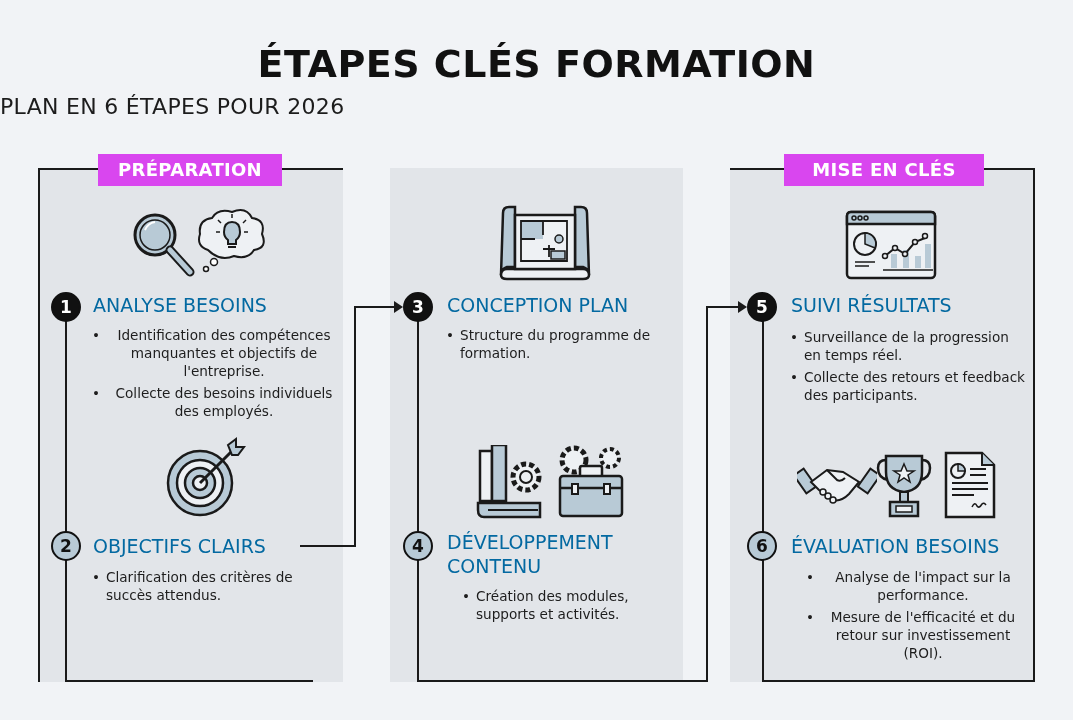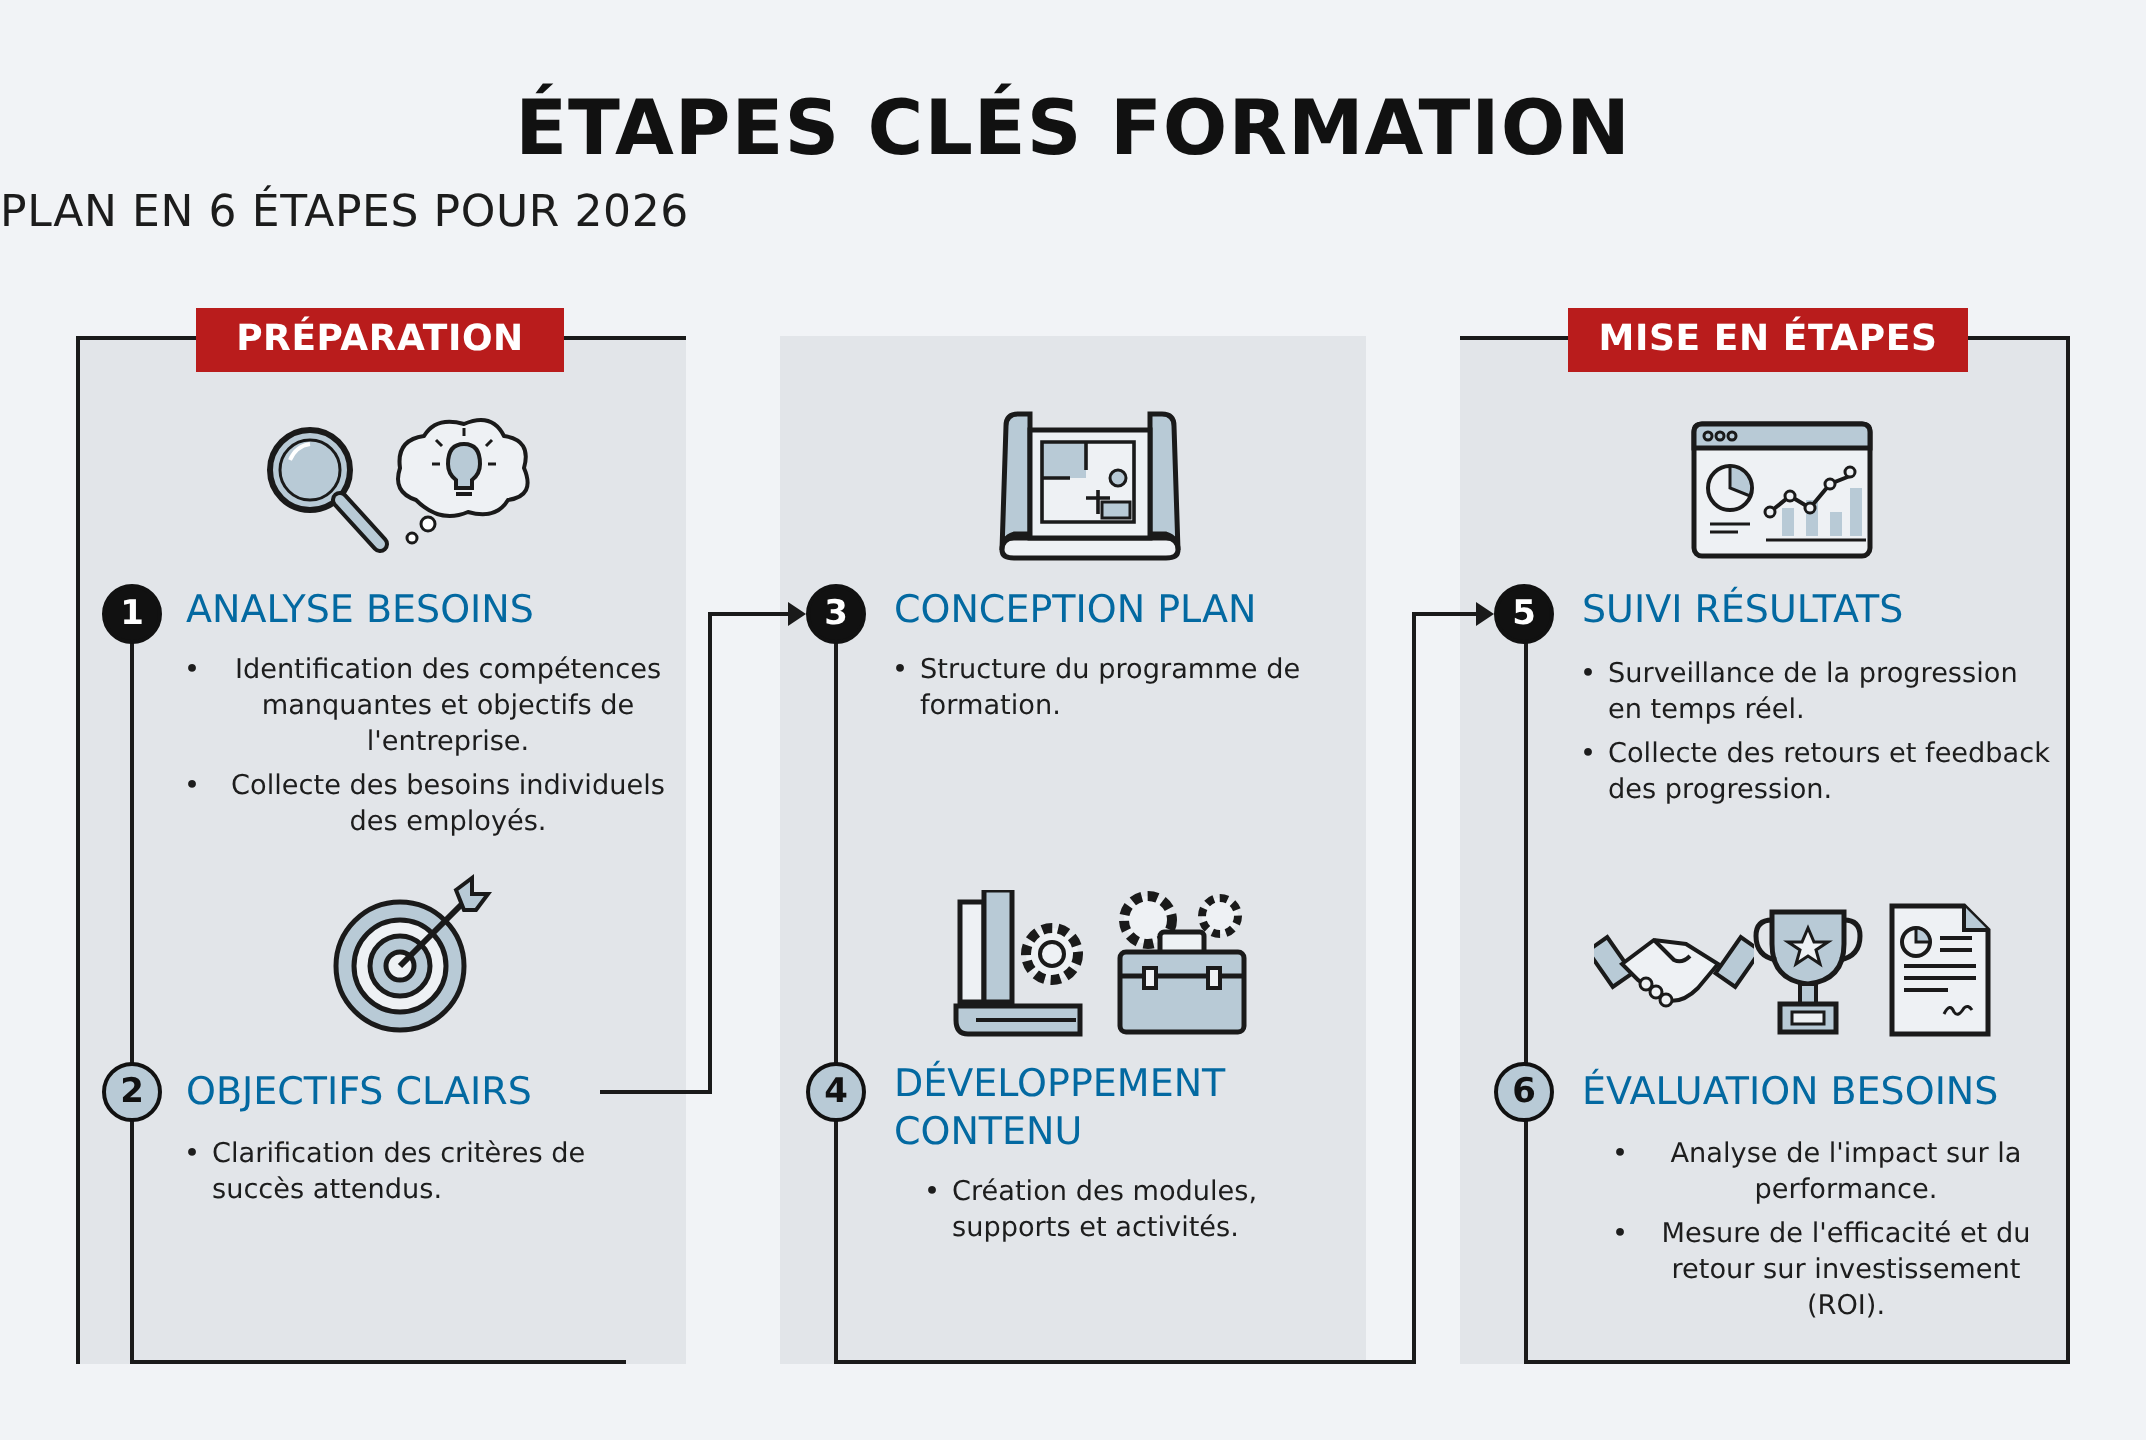--- a/index.html
+++ b/index.html
@@ -1,21 +1,21 @@
 <!DOCTYPE html>
 <html><head>
 <meta charset="utf-8">
 <style>
   * { box-sizing: border-box; margin: 0; padding: 0; }
   html, body { width: 1073px; height: 720px; overflow: hidden; }
   body { background: #f1f3f6; font-family: "DejaVu Sans", sans-serif; color: #1a1a1a; position: relative; }
   .title { position: absolute; left: 0; width: 1073px; top: 42px; text-align: center; font-size: 38px; font-weight: bold; letter-spacing: 0.5px; color: #111; }
   .subtitle { position: absolute; left: 0; width: 894px; top: 94px; font-size: 22px; color: #1c1c1c; letter-spacing: 0.3px; }
   .panel { position: absolute; background: #e2e5e9; }
-  .tag { position: absolute; background: #b91c1c; color: #fff; font-weight: bold; font-size: 18px; text-align: center; line-height: 32px; height: 32px; letter-spacing: 0.3px; }
+  .tag { position: absolute; background: #d946ef; color: #fff; font-weight: bold; font-size: 18px; text-align: center; line-height: 32px; height: 32px; letter-spacing: 0.3px; }
   .line { position: absolute; background: #1a1a1a; }
   .circle { position: absolute; width: 30px; height: 30px; border-radius: 50%; border: 2px solid #111; text-align: center; line-height: 26px; font-weight: bold; font-size: 17px; }
   .circle.dark { background: #111; color: #fff; }
   .circle.light { background: #b8cad6; color: #111; }
   .step-title { position: absolute; font-weight: normal; font-size: 19px; color: #0369a1; line-height: 24px; }
   .bullets { position: absolute; list-style: none; font-size: 13.6px; line-height: 18px; color: #1d1d1d; }
   .bullets li { position: relative; padding-left: 14px; margin-bottom: 4px; }
   .bullets li::before { content: "•"; position: absolute; left: 0; top: 0; }
   .icon { position: absolute; }
   .arrowhead { position: absolute; width: 0; height: 0; border-top: 6px solid transparent; border-bottom: 6px solid transparent; border-left: 9px solid #1a1a1a; }
@@ -29,21 +29,21 @@
 <div class="panel" style="left:38px; top:168px; width:305px; height:514px;"></div>
 <div class="panel" style="left:390px; top:168px; width:293px; height:514px;"></div>
 <div class="panel" style="left:730px; top:168px; width:305px; height:514px;"></div>
 
 <div class="line" style="left:38px; top:168px; width:305px; height:2px;"></div>
 <div class="line" style="left:38px; top:168px; width:2px; height:514px;"></div>
 <div class="tag" style="left:98px; top:154px; width:184px;">PRÉPARATION</div>
 
 <div class="line" style="left:730px; top:168px; width:305px; height:2px;"></div>
 <div class="line" style="left:1033px; top:168px; width:2px; height:514px;"></div>
-<div class="tag" style="left:784px; top:154px; width:200px;">MISE EN ÉTAPES</div>
+<div class="tag" style="left:784px; top:154px; width:200px;">MISE EN CLÉS</div>
 
 <div class="line" style="left:65px; top:320px; width:2px; height:362px;"></div>
 <div class="line" style="left:65px; top:680px; width:248px; height:2px;"></div>
 
 <div class="line" style="left:300px; top:545px; width:56px; height:2px;"></div>
 <div class="line" style="left:354px; top:306px; width:2px; height:241px;"></div>
 <div class="line" style="left:354px; top:306px; width:42px; height:2px;"></div>
 <div class="arrowhead" style="left:394px; top:301px;"></div>
 
 <div class="line" style="left:417px; top:320px; width:2px; height:362px;"></div>
@@ -154,21 +154,21 @@
   <circle cx="50" cy="38" r="2.5" fill="#eef1f4" stroke="#1a1a1a" stroke-width="1.5"></circle>
   <circle cx="60" cy="44" r="2.5" fill="#eef1f4" stroke="#1a1a1a" stroke-width="1.5"></circle>
   <circle cx="70" cy="32" r="2.5" fill="#eef1f4" stroke="#1a1a1a" stroke-width="1.5"></circle>
   <circle cx="80" cy="26" r="2.5" fill="#eef1f4" stroke="#1a1a1a" stroke-width="1.5"></circle>
   <line x1="38" y1="60" x2="88" y2="60" stroke="#1a1a1a" stroke-width="1.5"></line>
 </svg>
 <div class="circle dark" style="left:747px; top:292px;">5</div>
 <div class="step-title" style="left:791px; top:293px;">SUIVI RÉSULTATS</div>
 <ul class="bullets" style="left:790px; top:328px; width:240px;">
   <li>Surveillance de la progression en temps réel.</li>
-  <li>Collecte des retours et feedback des progression.</li>
+  <li>Collecte des retours et feedback des participants.</li>
 </ul>
 
 <svg class="icon" style="left:797px; top:458px;" width="80" height="50" viewBox="0 0 80 50">
   <rect x="2" y="12" width="12" height="22" transform="rotate(-35 8 23)" fill="#b8cad6" stroke="#1a1a1a" stroke-width="2"></rect>
   <rect x="66" y="12" width="12" height="22" transform="rotate(35 72 23)" fill="#b8cad6" stroke="#1a1a1a" stroke-width="2"></rect>
   <path d="M14 24 L30 12 L46 14 L62 24 L52 36 Q44 44 36 42 L22 32 Z" fill="#eef1f4" stroke="#1a1a1a" stroke-width="2"></path>
   <path d="M30 12 L40 22 Q44 24 48 20" fill="none" stroke="#1a1a1a" stroke-width="2"></path>
   <circle cx="26" cy="34" r="3" fill="#eef1f4" stroke="#1a1a1a" stroke-width="1.5"></circle>
   <circle cx="31" cy="38" r="3" fill="#eef1f4" stroke="#1a1a1a" stroke-width="1.5"></circle>
   <circle cx="36" cy="42" r="3" fill="#eef1f4" stroke="#1a1a1a" stroke-width="1.5"></circle>

